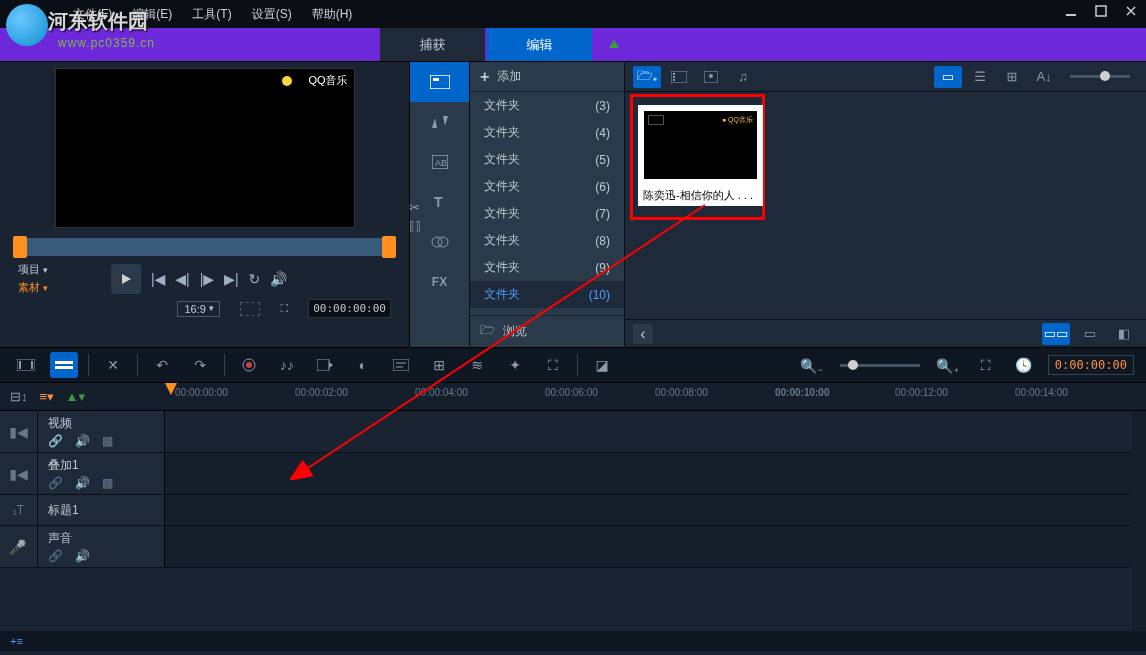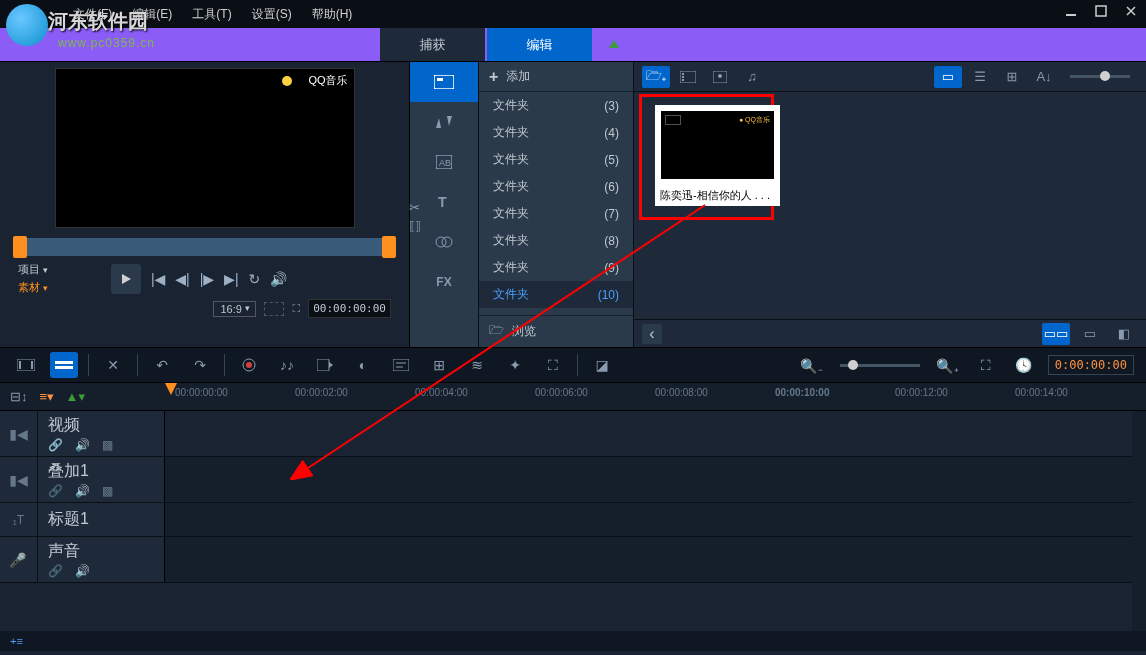--- a/index.html
+++ b/index.html
@@ -10,21 +10,21 @@
 .logo-area { position: absolute; left: 0; top: 0; width: 190px; height: 62px; z-index: 5; pointer-events: none; }
 .logo-circle { width: 42px; height: 42px; background: radial-gradient(circle at 35% 35%, #6ac8ff, #0d8fd0); border-radius: 50%; position: absolute; left: 6px; top: 4px; }
 .logo-text { position: absolute; left: 48px; top: 8px; font-size: 20px; font-weight: bold; color: #d8d8d8; text-shadow: 1px 1px 2px #000; }
 .logo-url { position: absolute; left: 58px; top: 36px; font-size: 12px; color: #7fb850; letter-spacing: 1px; }
 .menu-item { padding: 4px 10px; font-size: 12px; cursor: pointer; color: #d0d0d0; z-index: 6; position: relative; }
 .menu-spacer { margin-left: 55px; }
 .window-controls { position: absolute; right: 0; top: 0; display: flex; }
 .win-btn { width: 30px; height: 22px; display: flex; align-items: center; justify-content: center; cursor: pointer; }
 
 
-.mode-tabs { height: 34px; background: #8b5cf6; display: flex; align-items: stretch; padding-left: 380px; gap: 2px; border-bottom: 1px solid #000; }
+.mode-tabs { height: 34px; background: #6d28d9; display: flex; align-items: stretch; padding-left: 380px; gap: 2px; border-bottom: 1px solid #000; }
 .mode-tab { width: 105px; display: flex; align-items: center; justify-content: center; font-size: 13px; cursor: pointer; background: #1e2a3a; }
 .mode-tab.active { background: #0066cc; color: #fff; }
 .mode-arrow { width: 40px; display: flex; align-items: center; justify-content: center; }
 
 
 .main-content { display: flex; height: 285px; background: #1e2a3a; }
 
 
 .preview-panel { width: 410px; background: #1a2332; padding: 6px 12px 6px 12px; display: flex; flex-direction: column; border-right: 1px solid #000; }
 .preview-video { background: #000; width: 300px; height: 160px; margin: 0 auto; position: relative; border: 1px solid #333; }
@@ -34,28 +34,28 @@
 .trim-handle { position: absolute; width: 14px; height: 22px; background: #ff9020; border-radius: 2px; top: -2px; }
 .trim-handle.left { left: -7px; }
 .trim-handle.right { right: -7px; }
 .trim-tool { position: absolute; right: -24px; top: -28px; display: flex; flex-direction: column; gap: 4px; }
 .playback-row { display: flex; align-items: center; justify-content: space-between; padding: 0 6px; }
 .playback-labels { display: flex; flex-direction: column; font-size: 11px; gap: 3px; }
 .playback-label { cursor: pointer; }
 .playback-controls { display: flex; align-items: center; gap: 10px; }
 .play-main { width: 30px; height: 30px; background: #2a3a4a; display: flex; align-items: center; justify-content: center; cursor: pointer; border-radius: 3px; }
 .play-btn-sm { cursor: pointer; font-size: 14px; color: #9db0c4; }
-.timecode-row { display: flex; justify-content: flex-end; align-items: center; gap: 8px; padding: 4px 6px 0; font-size: 11px; }
+.timecode-row { display: flex; justify-content: flex-end; align-items: center; gap: 20px; padding: 4px 6px 0; font-size: 11px; }
 .aspect-box { border: 1px solid #556; padding: 1px 6px; cursor: pointer; display: flex; gap: 3px; }
 .dashed-box { border: 1px dashed #556; width: 20px; height: 14px; cursor: pointer; }
 .timecode { font-family: monospace; background: #0a0f16; padding: 2px 4px; border: 1px solid #333; font-size: 11px; }
 
 
 .library-panel { flex: 1; display: flex; background: #1e2a3a; }
-.lib-sidebar { width: 69px; background: #2a3a4a; display: flex; flex-direction: column; border-right: 1px solid #0a0f16; }
+.lib-sidebar { width: 60px; background: #2a3a4a; display: flex; flex-direction: column; border-right: 1px solid #0a0f16; }
 .lib-side-btn { height: 40px; display: flex; align-items: center; justify-content: center; cursor: pointer; font-size: 16px; color: #8a9bb0; }
 .lib-side-btn.active { background: #0066cc; color: #fff; }
 
 .folder-list { width: 155px; background: #2a3a4a; border-right: 1px solid #0a0f16; display: flex; flex-direction: column; }
 .folder-header { height: 30px; display: flex; align-items: center; gap: 8px; padding: 0 10px; font-size: 12px; cursor: pointer; border-bottom: 1px solid #1a2332; }
 .folder-item { padding: 5px 14px; font-size: 12px; cursor: pointer; display: flex; align-items: center; justify-content: space-between; }
 .folder-item.selected { background: #1e2a3a; color: #4a9fff; }
 .folder-browse { height: 32px; display: flex; align-items: center; gap: 8px; padding: 0 10px; font-size: 12px; cursor: pointer; border-top: 1px solid #1a2332; margin-top: auto; }
 
 .media-area { flex: 1; display: flex; flex-direction: column; }
@@ -99,21 +99,21 @@
 .playhead { position: absolute; left: 0; top: 0; }
 .playhead-marker { width: 12px; height: 12px; background: #ff9020; clip-path: polygon(0 0, 100% 0, 50% 100%); }
 
 
 .tl-tracks { height: 220px; overflow-y: auto; background: #1a2332; position: relative; }
 .tl-scrollbar-v { position: absolute; right: 0; top: 0; width: 14px; height: 100%; background: #151f2c; }
 .track { display: flex; border-bottom: 1px solid #0a0f16; }
 .track-header { width: 165px; background: #1e2a3a; padding: 4px 10px; display: flex; flex-direction: column; gap: 2px; border-right: 1px solid #000; }
 .track-header.narrow { flex-direction: row; align-items: center; gap: 6px; padding: 6px 10px; }
 .track-icon-col { width: 38px; display: flex; align-items: center; justify-content: center; font-size: 14px; color: #66788a; border-right: 1px solid #0a0f16; background: #1e2a3a; }
-.track-title { font-size: 16px; }
+.track-title { font-size: 12px; }
 .track-ctrls { display: flex; gap: 12px; font-size: 12px; color: #66788a; }
 .track-ctrl { cursor: pointer; }
 .track-lane { flex: 1; background: #1a2332; min-height: 40px; }
 .track-lane.dark { background: #151f2c; }
 
 .add-track-row { height: 20px; background: #0f1822; display: flex; align-items: center; padding: 0 10px; cursor: pointer; font-size: 11px; color: #4a9fff; }
 
 svg { display: block; }
 </style>
 </head>
@@ -313,21 +313,21 @@
         <div class="media-tool-btn">☰</div>
         <div class="media-tool-btn">⊞</div>
         <div class="media-tool-btn">A↓</div>
         <div class="media-slider">
             <div class="media-slider-thumb"></div>
           </div>
       </div>
 
       <div class="media-grid">
         <div class="media-highlight"></div>
-        <div class="media-item" style="position:relative;left:13px;top:5px">
+        <div class="media-item" style="position:relative;left:5px;top:5px">
           <div class="media-thumb">
             <div class="media-thumb-inner">
               <div class="thumb-icon-tl"></div>
               <div class="thumb-badge-tr">● QQ音乐</div>
             </div>
           </div>
           <div class="media-caption">陈奕迅-相信你的人 . . .</div>
         </div>
       </div>
 
@@ -417,21 +417,21 @@
     <span class="tl-hbtn" style="color:#3a9f3a">▲▾</span>
   </div>
   <div class="tl-ruler">
     <div class="playhead">
         <div class="playhead-marker"></div>
       </div>
     <div id="ruler-ticks">
         <div class="ruler-tick" style="left: 10px;">00:00:00:00</div>
         <div class="ruler-tick" style="left: 130px;">00:00:02:00</div>
         <div class="ruler-tick" style="left: 250px;">00:00:04:00</div>
-        <div class="ruler-tick" style="left: 370px;">00:00:06:00</div>
+        <div class="ruler-tick" style="left: 380px;">00:00:06:00</div>
         <div class="ruler-tick" style="left: 490px;">00:00:08:00</div>
         <div class="ruler-tick" style="left: 610px; font-weight: bold;">00:00:10:00</div>
         <div class="ruler-tick" style="left: 730px;">00:00:12:00</div>
         <div class="ruler-tick" style="left: 850px;">00:00:14:00</div>
       </div>
   </div>
 </div>
 
 <div class="tl-tracks">
   <div class="track">

